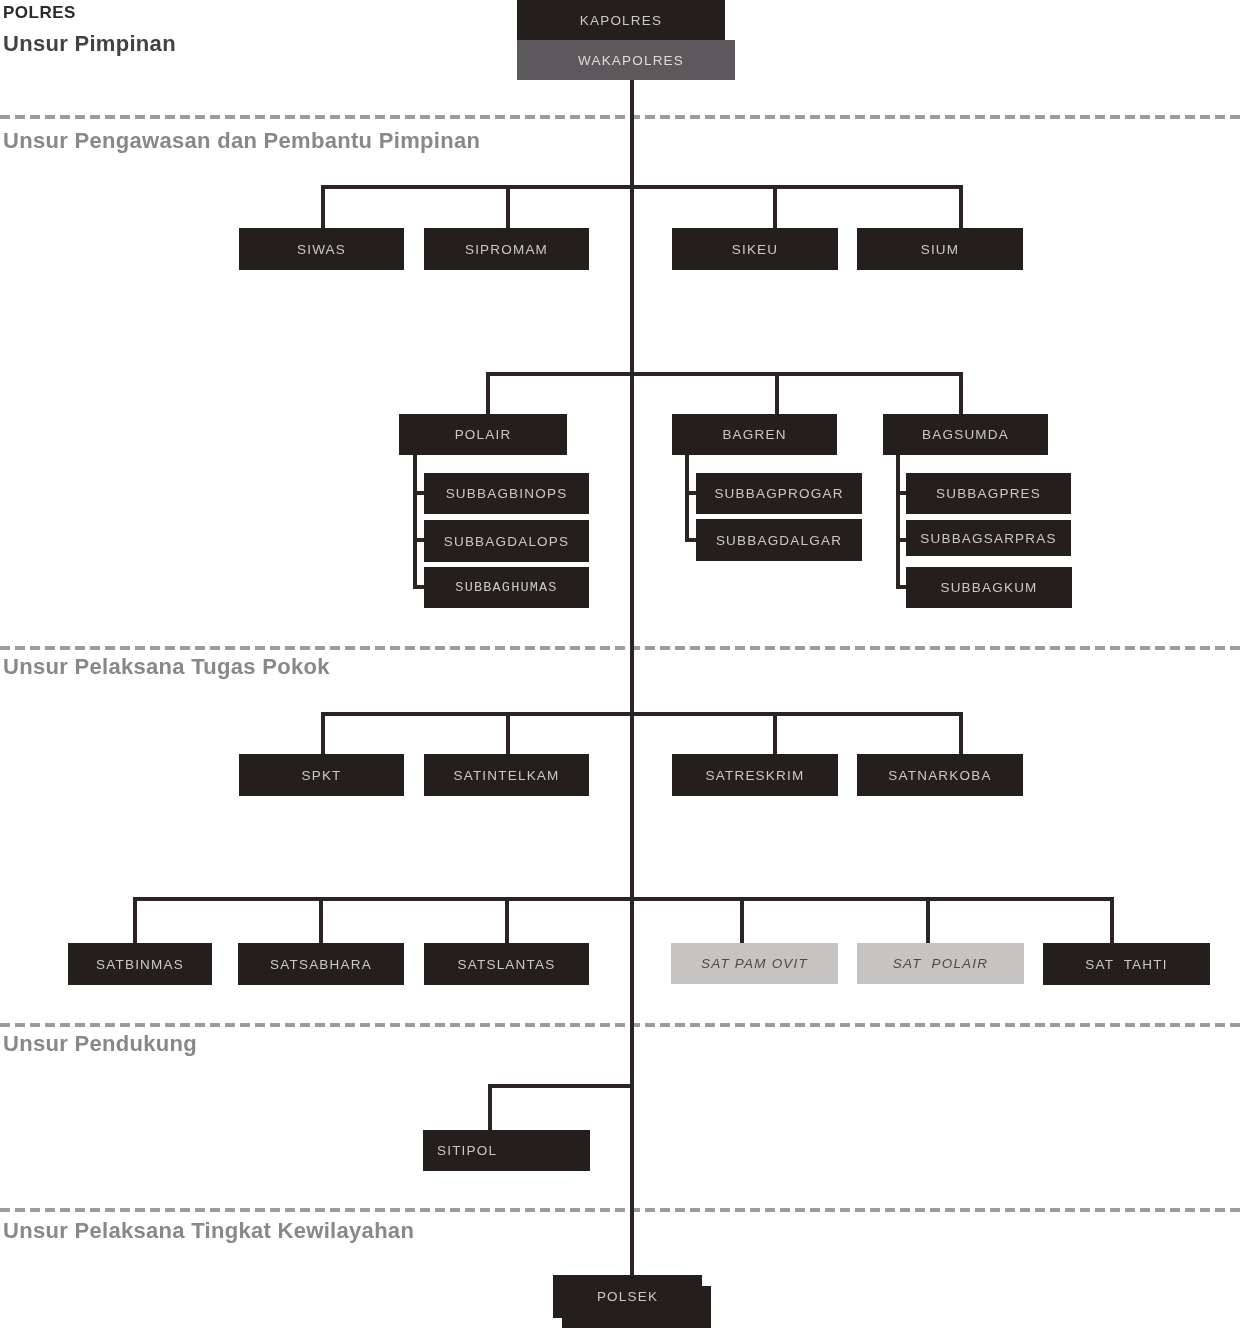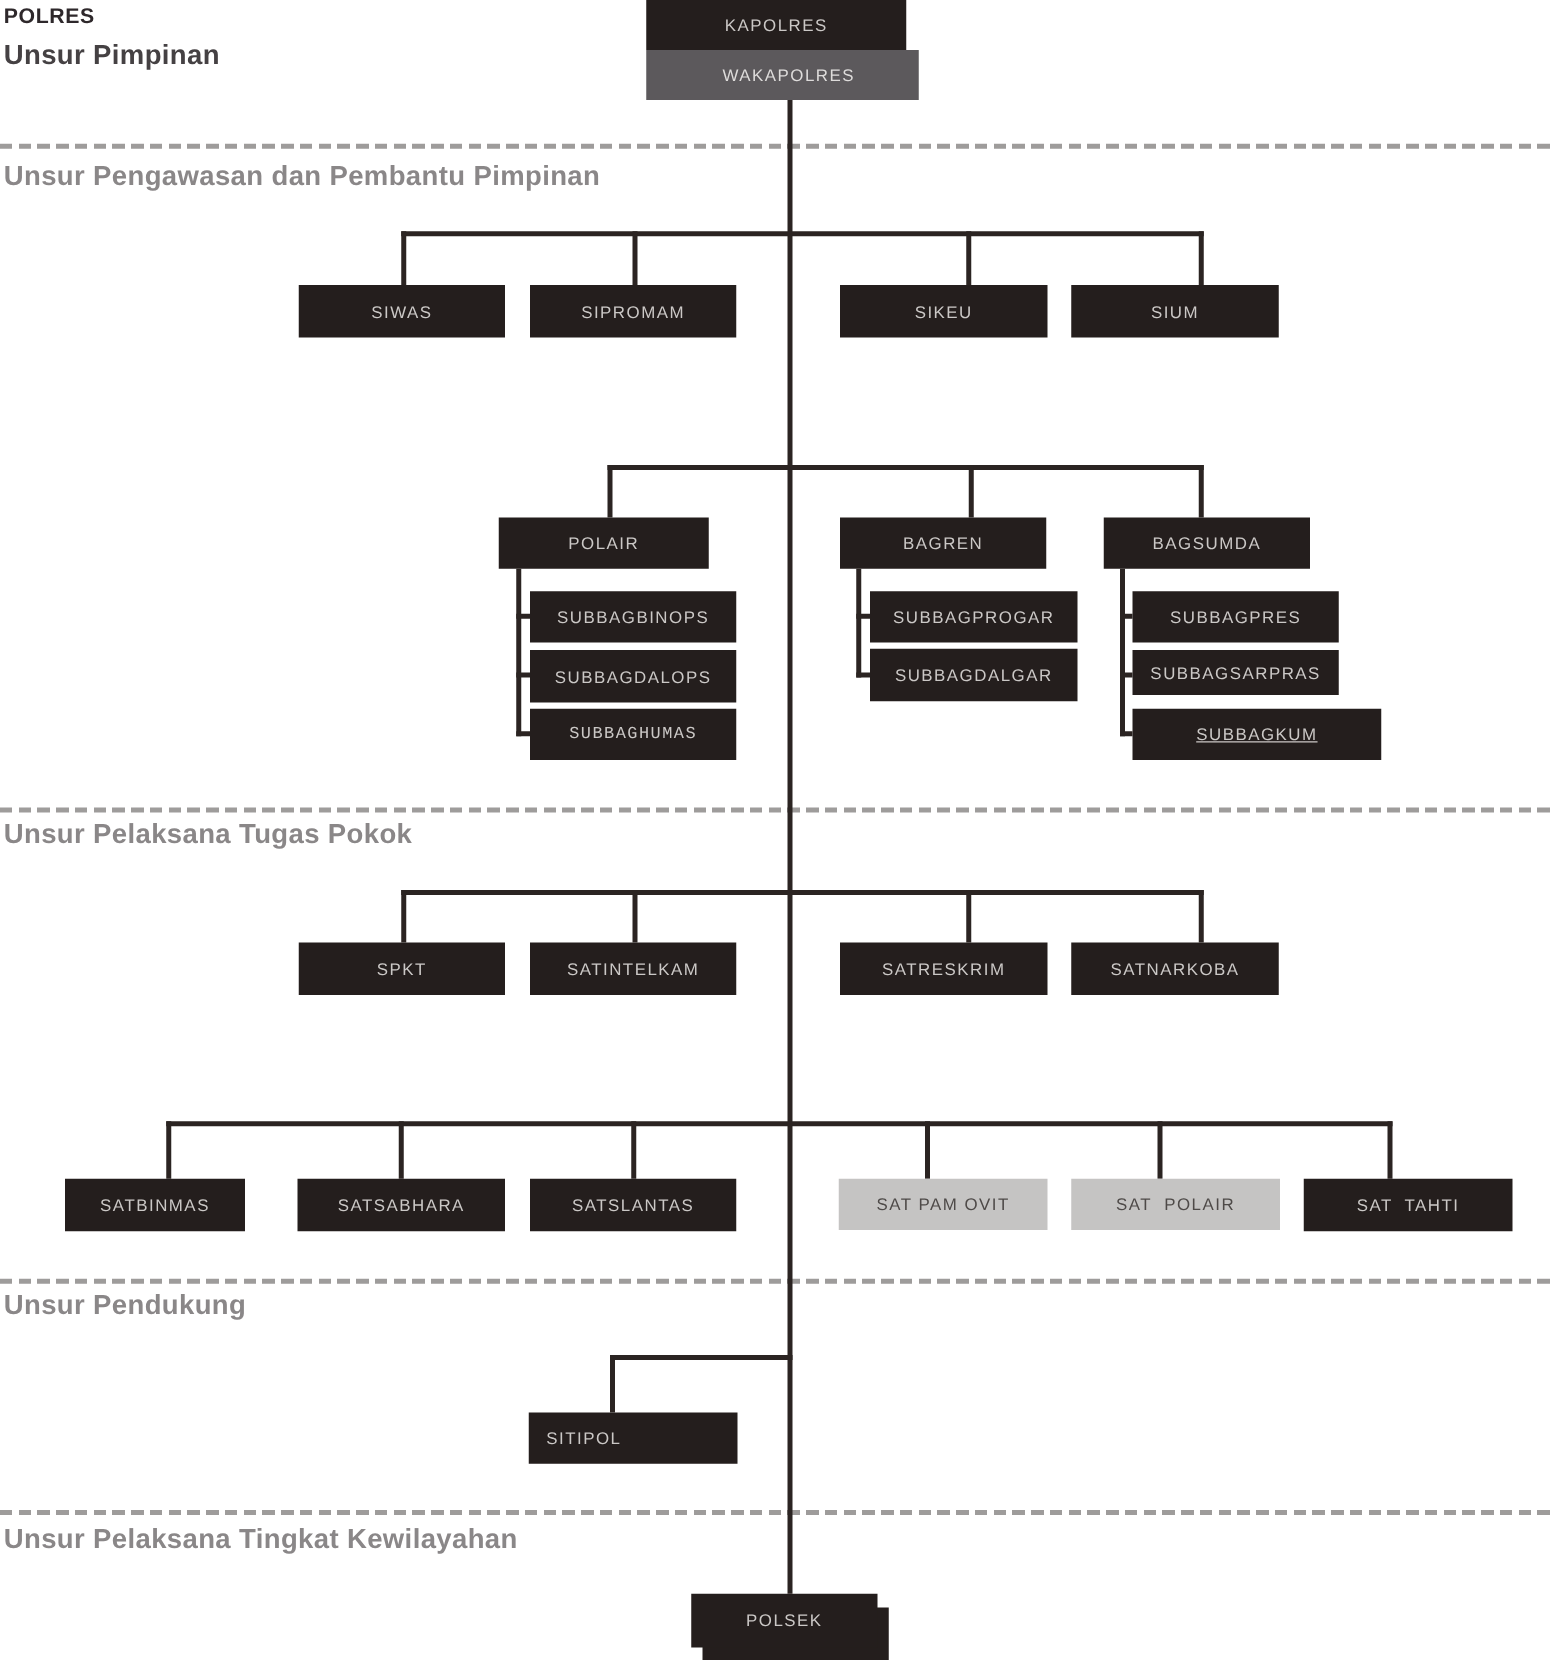--- a/index.html
+++ b/index.html
@@ -21,21 +21,21 @@
     position:relative;width:1240px;height:1328px;overflow:hidden;
     background:var(--bg);
     font-family:"Liberation Sans", sans-serif;
   }
   .node{
     position:absolute;display:flex;align-items:center;justify-content:center;
     background:var(--box-dark);color:var(--text-on-dark);
     font-size:13.5px;letter-spacing:1.2px;white-space:pre;
   }
   .node.gray{background:var(--box-gray);color:var(--text-on-gray);}
-  .node.light{background:var(--box-light);color:var(--text-on-light);}
+  .node.light{background:var(--box-light);color:var(--text-on-light);font-style:italic;}
   .node.left{justify-content:flex-start;padding-left:14px;box-sizing:border-box;}
   .lh{position:absolute;height:4px;background:var(--line);}
   .lv{position:absolute;width:4px;background:var(--line);}
   .divider{
     position:absolute;left:0;width:1240px;height:4px;
     background:repeating-linear-gradient(90deg,var(--dash) 0 10px,transparent 10px 15px);
   }
   .sec-label{
     position:absolute;font-weight:bold;font-size:22px;letter-spacing:.3px;
     color:var(--label-gray);
@@ -121,28 +121,28 @@
 
   <div class="node" style="left:424px;top:473px;width:165px;height:41px;">SUBBAGBINOPS</div>
   <div class="node" style="left:424px;top:520px;width:165px;height:42px;">SUBBAGDALOPS</div>
   <div class="node" style="left:424px;top:567px;width:165px;height:41px;font-family:Liberation Mono, monospace;">SUBBAGHUMAS</div>
 
   <div class="node" style="left:696px;top:473px;width:166px;height:41px;">SUBBAGPROGAR</div>
   <div class="node" style="left:696px;top:519px;width:166px;height:42px;">SUBBAGDALGAR</div>
 
   <div class="node" style="left:906px;top:473px;width:165px;height:41px;">SUBBAGPRES</div>
   <div class="node" style="left:906px;top:520px;width:165px;height:36px;">SUBBAGSARPRAS</div>
-  <div class="node" style="left:906px;top:567px;width:199px;height:41px;text-decoration:underline;">SUBBAGKUM</div>
+  <div class="node" style="left:906px;top:567px;width:166px;height:41px;">SUBBAGKUM</div>
 
   <div class="node" style="left:239px;top:754px;width:165px;height:42px;">SPKT</div>
   <div class="node" style="left:424px;top:754px;width:165px;height:42px;">SATINTELKAM</div>
   <div class="node" style="left:672px;top:754px;width:166px;height:42px;">SATRESKRIM</div>
   <div class="node" style="left:857px;top:754px;width:166px;height:42px;">SATNARKOBA</div>
 
-  <div class="node" style="left:52px;top:943px;width:144px;height:42px;text-align:right;">SATBINMAS</div>
+  <div class="node" style="left:68px;top:943px;width:144px;height:42px;text-align:right;">SATBINMAS</div>
   <div class="node" style="left:238px;top:943px;width:166px;height:42px;">SATSABHARA</div>
   <div class="node" style="left:424px;top:943px;width:165px;height:42px;">SATSLANTAS</div>
   <div class="node light" style="left:671px;top:943px;width:167px;height:41px;">SAT PAM OVIT</div>
   <div class="node light" style="left:857px;top:943px;width:167px;height:41px;">SAT  POLAIR</div>
   <div class="node" style="left:1043px;top:943px;width:167px;height:42px;">SAT  TAHTI</div>
 
   <div class="node left" style="left:423px;top:1130px;width:167px;height:41px;">SITIPOL</div>
 
   <div class="node" style="left:562px;top:1286px;width:149px;height:42px;"></div>
   <div class="node" style="left:553px;top:1275px;width:149px;height:43px;">POLSEK</div>

